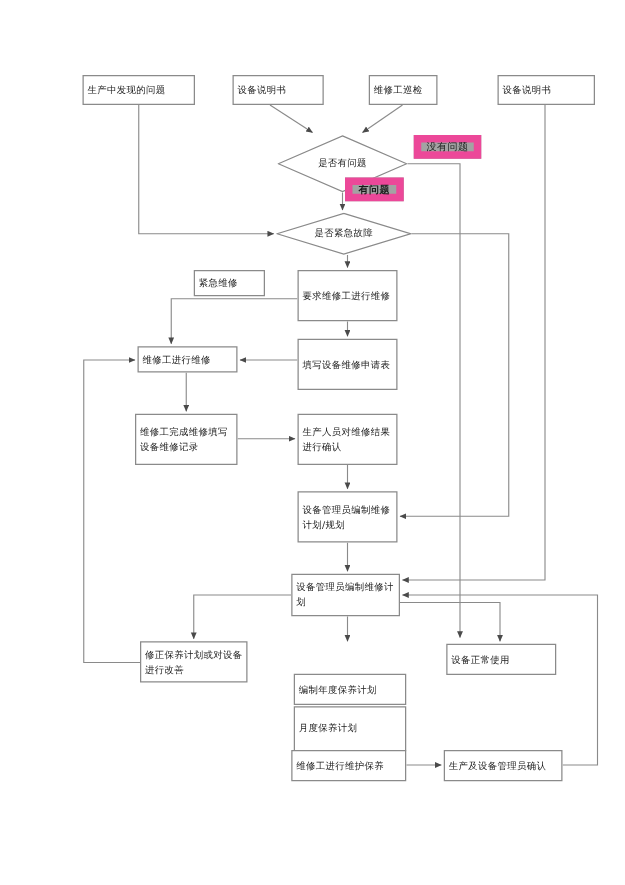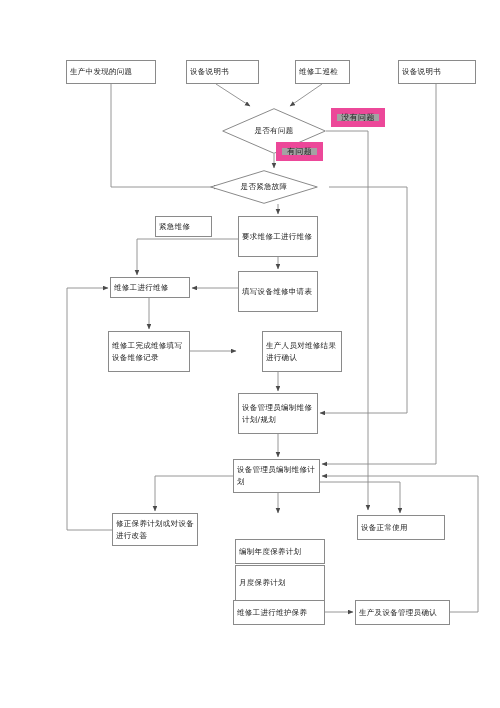--- a/index.html
+++ b/index.html
@@ -145,25 +145,25 @@
     <svg class="dshape" viewBox="0 0 104 46" preserveAspectRatio="none">
       <polygon points="52,0.7 103.3,23 52,45.3 0.7,23" fill="#ffffff" stroke="#8a8a8a" stroke-width="1"></polygon>
     </svg>
     <div class="dtext">是否有问题</div>
   </div>
 
   <div class="label-box" style="left:331px;top:108px;width:54px;height:19px;">
     <span>没有问题</span>
   </div>
 
-  <div class="label-box" style="left:276px;top:142px;width:47px;height:19px;">
+  <div class="label-box" style="left:276px;top:142px;width:47px;height:19px;font-weight:bold;">
     <span>有问题</span>
   </div>
 
-  <div class="diamond" style="left:210px;top:170px;width:108px;height:34px;">
+  <div class="diamond" style="left:221px;top:170px;width:108px;height:34px;">
     <svg class="dshape" viewBox="0 0 108 34" preserveAspectRatio="none">
       <polygon points="54,0.7 107.3,17 54,33.3 0.7,17" fill="#ffffff" stroke="#8a8a8a" stroke-width="1"></polygon>
     </svg>
     <div class="dtext">是否紧急故障</div>
   </div>
 
   <div class="node" style="left:155px;top:216px;width:57px;height:21px;">
     <span>紧急维修</span>
   </div>
 
@@ -176,21 +176,21 @@
   </div>
 
   <div class="node" style="left:238px;top:271px;width:80px;height:41px;">
     <span>填写设备维修申请表</span>
   </div>
 
   <div class="node" style="left:108px;top:331px;width:82px;height:41px;">
     <span>维修工完成维修填写设备维修记录</span>
   </div>
 
-  <div class="node" style="left:238px;top:331px;width:80px;height:41px;margin-left:24px;">
+  <div class="node" style="left:238px;top:331px;width:80px;height:41px;">
     <span>生产人员对维修结果进行确认</span>
   </div>
 
   <div class="node" style="left:238px;top:393px;width:80px;height:41px;">
     <span>设备管理员编制维修计划/规划</span>
   </div>
 
   <div class="node" style="left:233px;top:459px;width:87px;height:34px;">
     <span>设备管理员编制维修计划</span>
   </div>

